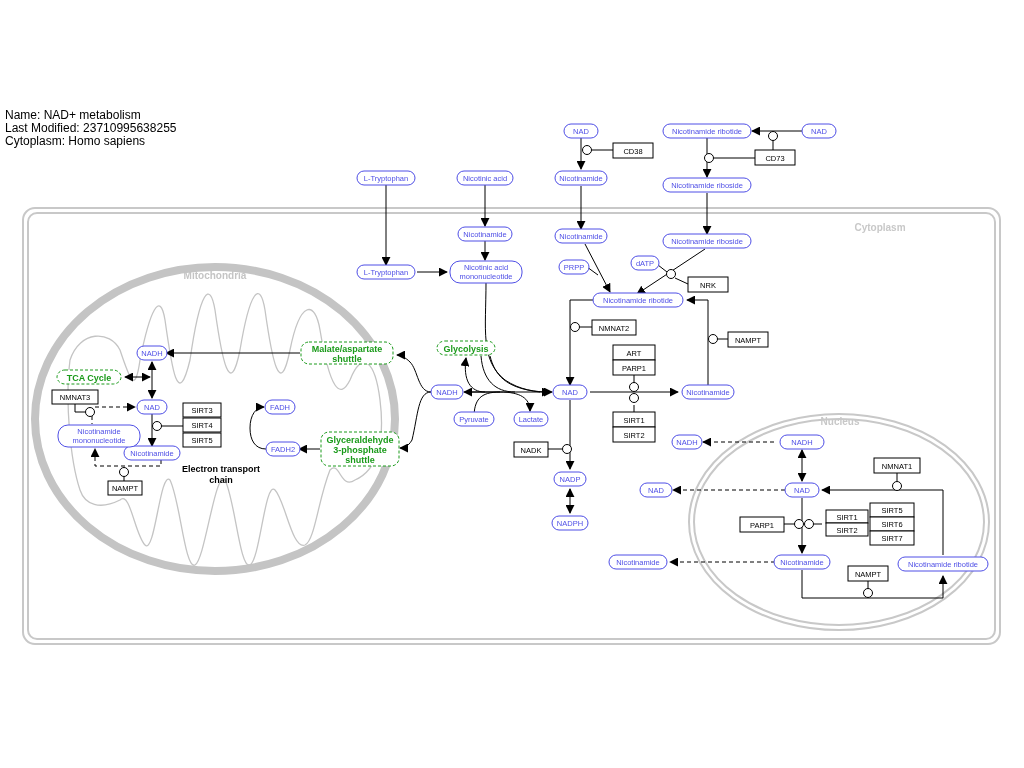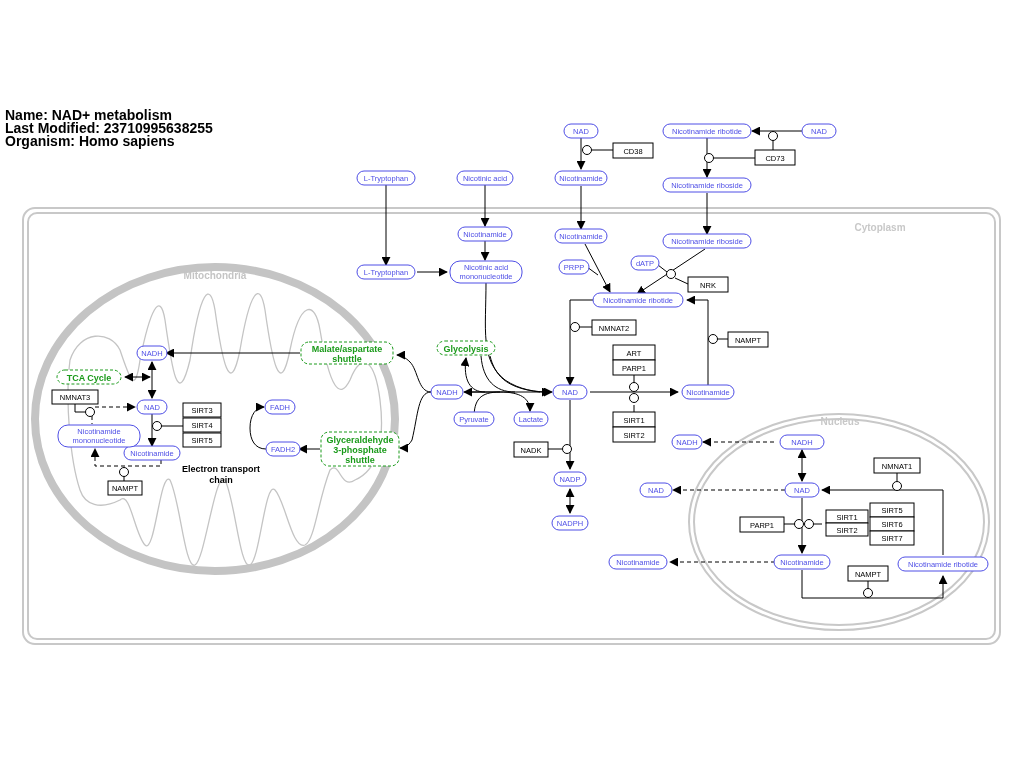--- a/index.html
+++ b/index.html
@@ -1,26 +1,26 @@
 <!DOCTYPE html>
 <html><head>
 <meta charset="utf-8">
 <style>
   html, body { margin:0; padding:0; background:#ffffff; }
   body { width:1024px; height:768px; position:relative; overflow:hidden; font-family:"Liberation Sans", sans-serif; }
-  #meta { position:absolute; left:5px; top:109px; font-size:14px; font-weight:bold; color:#000; line-height:13px; }
+  #meta { position:absolute; left:5px; top:109px; font-size:12px; font-weight:normal; color:#000; line-height:13px; }
   #diagram { position:absolute; left:0; top:0; }
 </style>
 </head>
 <body>
 
 <div id="meta">
   <div>Name: NAD+ metabolism</div>
   <div>Last Modified: 23710995638255</div>
-  <div>Organism: Homo sapiens</div>
+  <div>Cytoplasm: Homo sapiens</div>
 </div>
 
 <svg id="diagram" width="1024" height="768" viewBox="0 0 1024 768" xmlns="http://www.w3.org/2000/svg">
   <defs>
     <marker id="arr" viewBox="0 0 10 10" refX="9" refY="5" markerWidth="9" markerHeight="9" orient="auto-start-reverse" markerUnits="userSpaceOnUse">
       <path d="M0,0 L10,5 L0,10 z" fill="#000"></path>
     </marker>
   </defs>
 
   <g>

